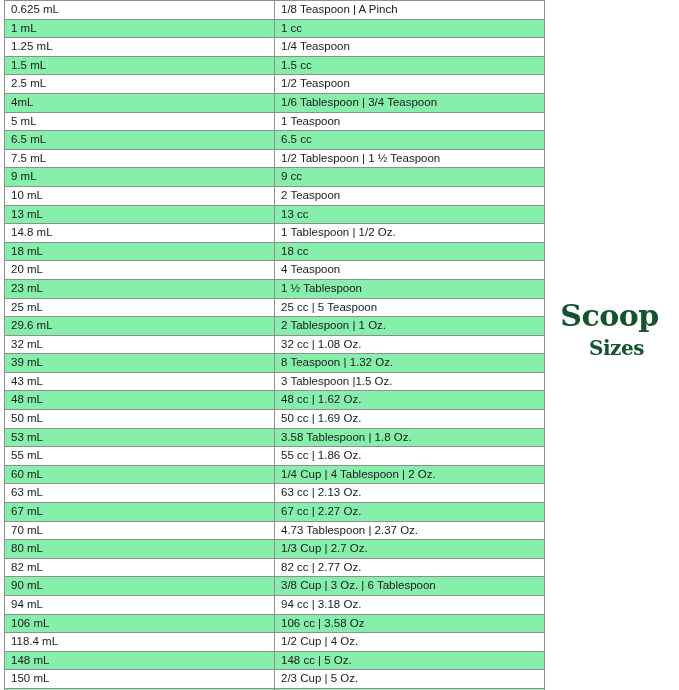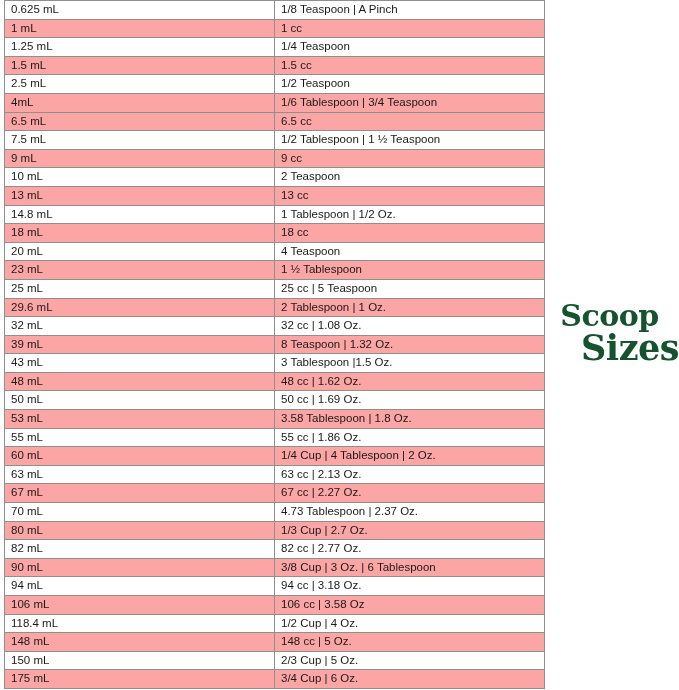--- a/index.html
+++ b/index.html
@@ -34,43 +34,43 @@
     padding: 0 0 0 6px;
     border: 1px solid #8f8f8f;
     white-space: nowrap;
     overflow: hidden;
     line-height: 17.6px;
     vertical-align: middle;
   }
   table.conv-table td.col-ml { width: 263px; }
   table.conv-table td.col-eq { width: 263px; }
   tr.row-odd td { background: #ffffff; }
-  tr.row-even td { background: #fca5a5; }
+  tr.row-even td { background: #86efac; }
 
   .logo {
     position: absolute;
     left: 540px;
     top: 300px;
     width: 139px;
     text-align: center;
     font-family: "DejaVu Serif", serif;
     font-weight: bold;
     color: #14532d;
     letter-spacing: -0.5px;
   }
   .logo .line1 {
     font-size: 30px;
     line-height: 32px;
     display: block;
   }
   .logo .line2 {
-    font-size: 35px;
+    font-size: 20px;
     line-height: 32px;
     display: block;
-    text-align: right;
+    text-align: center;
     padding-left: 14px;
   }
 </style>
 </head>
 <body>
 
 <div class="page">
 
   <table class="conv-table">
     <tbody>
@@ -90,20 +90,24 @@
           <td class="col-ml">1.5 mL</td>
           <td class="col-eq">1.5 cc</td>
         </tr>
         <tr class="row-odd">
           <td class="col-ml">2.5 mL</td>
           <td class="col-eq">1/2 Teaspoon</td>
         </tr>
         <tr class="row-even">
           <td class="col-ml">4mL</td>
           <td class="col-eq">1/6 Tablespoon | 3/4 Teaspoon</td>
+        </tr>
+        <tr class="row-odd">
+          <td class="col-ml">5 mL</td>
+          <td class="col-eq">1 Teaspoon</td>
         </tr>
         <tr class="row-even">
           <td class="col-ml">6.5 mL</td>
           <td class="col-eq">6.5 cc</td>
         </tr>
         <tr class="row-odd">
           <td class="col-ml">7.5 mL</td>
           <td class="col-eq">1/2 Tablespoon | 1 ½ Teaspoon</td>
         </tr>
         <tr class="row-even">

